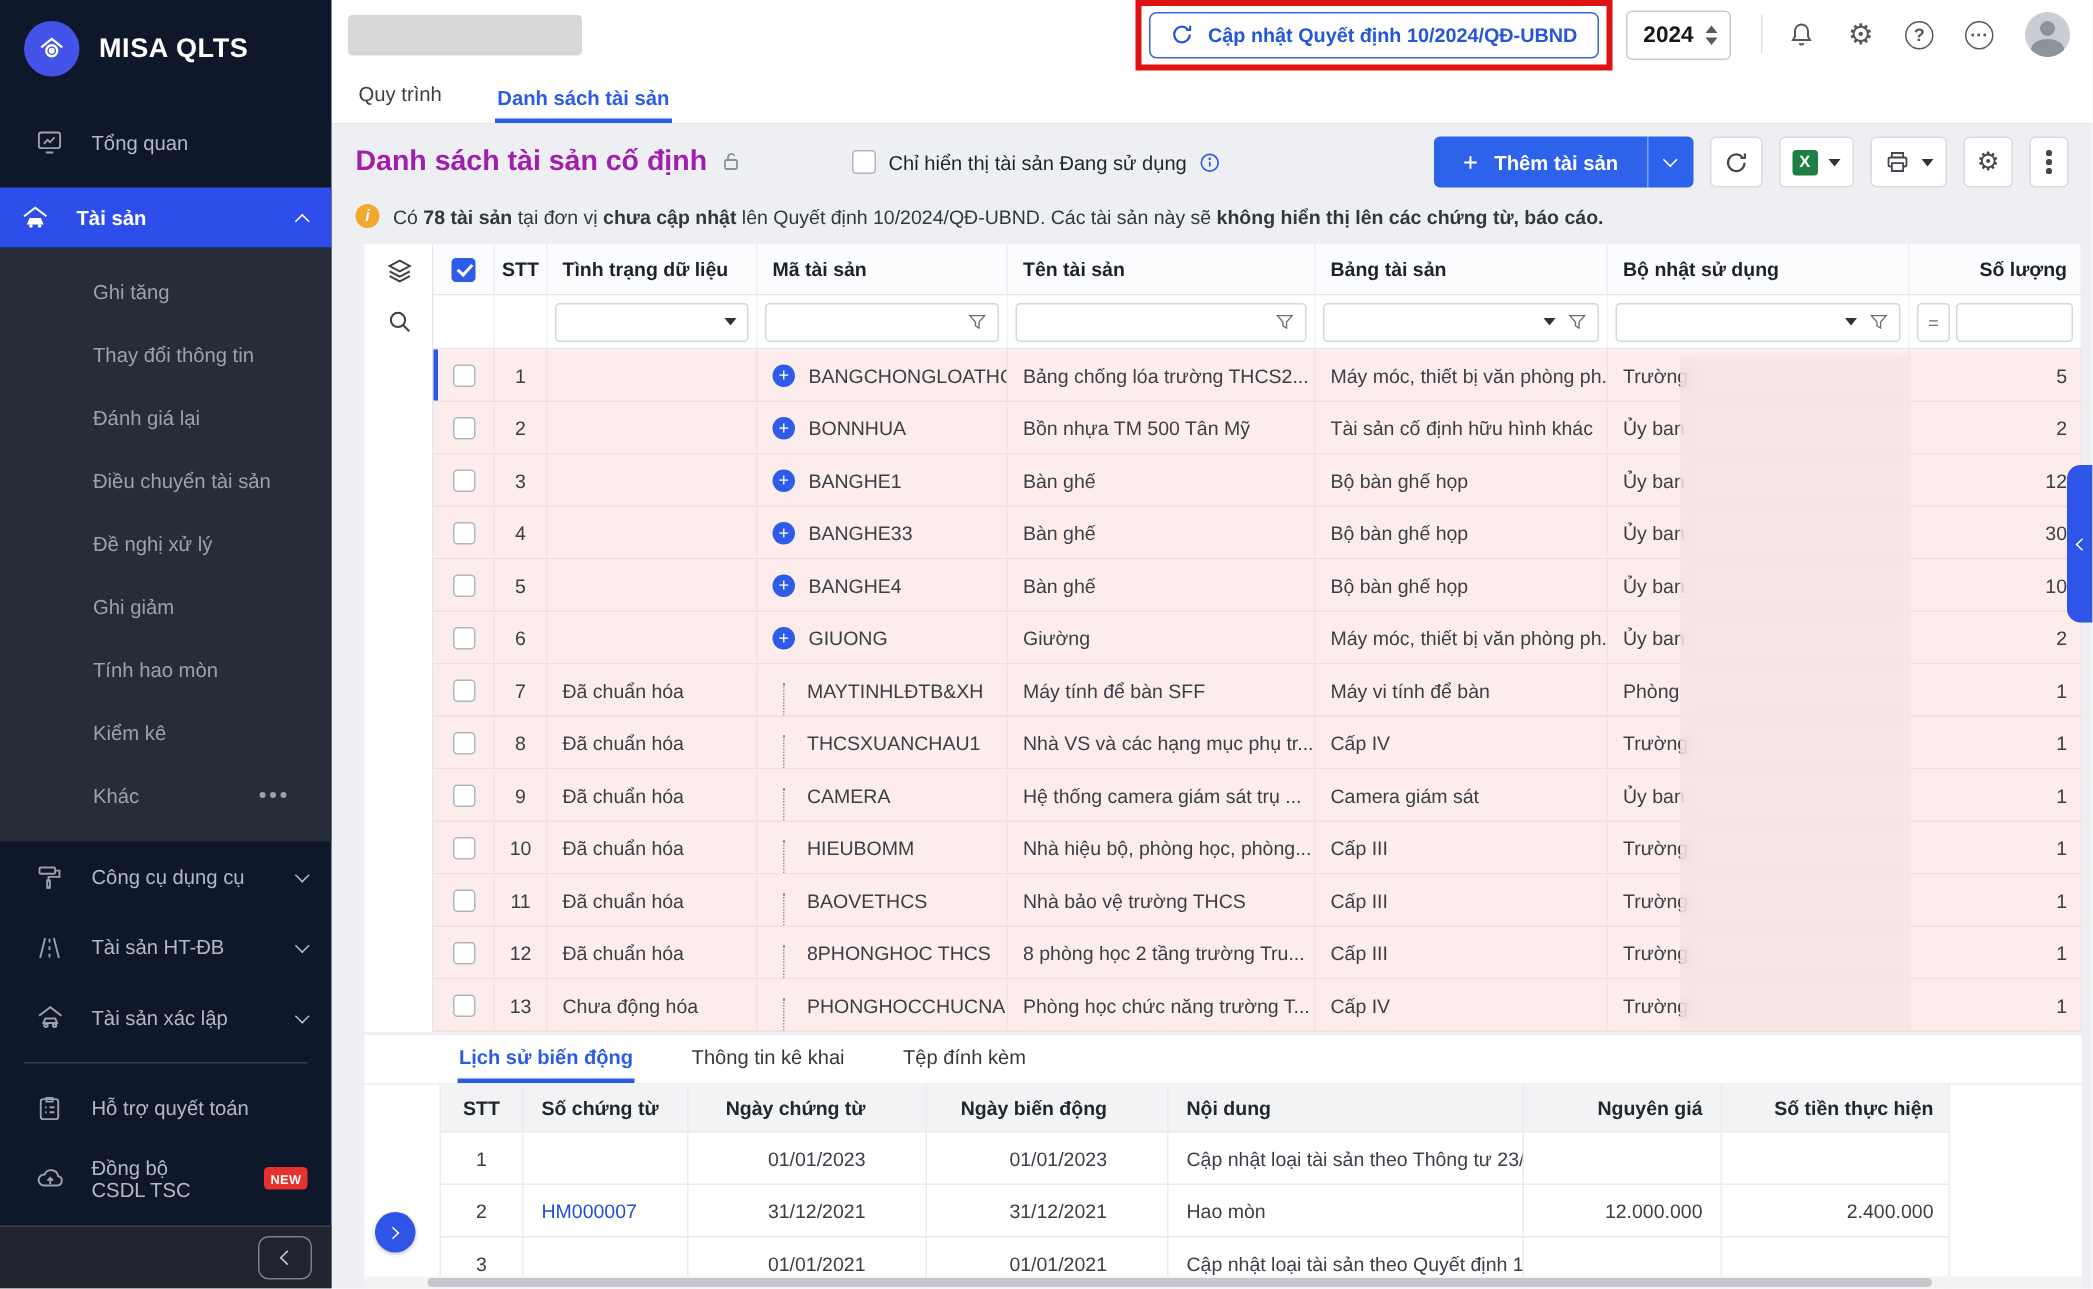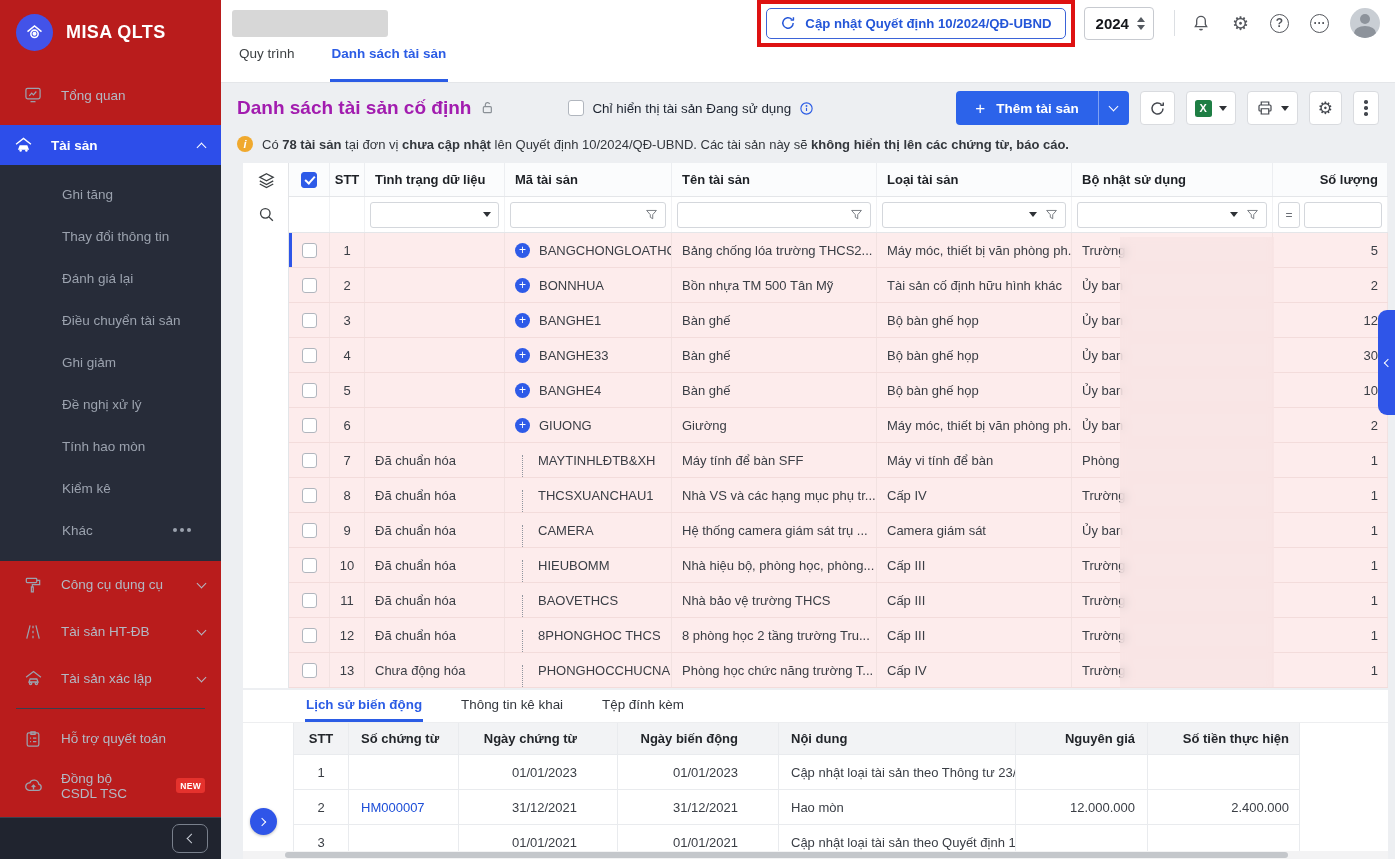--- a/index.html
+++ b/index.html
@@ -1,21 +1,21 @@
 <!DOCTYPE html>
 <html><head>
 <meta charset="utf-8">
 <style>
   * { box-sizing: border-box; margin: 0; padding: 0; }
   html,body { width:1395px; height:859px; }
   body { font-family:"Liberation Sans","DejaVu Sans",sans-serif; font-size:13px; color:#3a3e45; background:#edeff2; overflow:hidden; }
   .app { position:relative; width:1395px; height:859px; overflow:hidden; }
 
   
-  .sidebar { position:absolute; left:0; top:0; width:221px; height:859px; background:#b91c1c; color:#aab0bc; z-index:9; overflow:hidden; }
+  .sidebar { position:absolute; left:0; top:0; width:221px; height:859px; background:#0f172a; color:#aab0bc; z-index:9; overflow:hidden; }
   .sb-logo { display:flex; align-items:center; gap:13px; padding:14px 16px 12px; }
   .logo-circle { width:37px; height:37px; border-radius:50%; background:#4353e8; display:flex; align-items:center; justify-content:center; flex:none; }
   .brand { color:#fff; font-weight:bold; font-size:18px; letter-spacing:.4px; }
   .sb-item { height:40px; display:flex; align-items:center; gap:17px; padding:0 16px 0 22px; font-size:13.5px; color:#b3b9c4; cursor:pointer; }
   .sb-item .sb-ic { width:22px; display:flex; justify-content:center; flex:none; }
   .sb-item.first { margin-top:12px; }
   .sb-item.active { background:#2d4eea; color:#fff; font-weight:bold; margin-top:10px;padding-left:12px; }
   .sb-item .grow { flex:1; }
   .chev { width:7px; height:7px; border-right:1.8px solid currentColor; border-bottom:1.8px solid currentColor; display:inline-block; }
   .chev.up { transform:rotate(-135deg); margin-top:4px; }
@@ -44,21 +44,21 @@
   .tri-up { width:0; height:0; border-left:4px solid transparent; border-right:4px solid transparent; border-bottom:5px solid #555a61; }
   .tri-dn { width:0; height:0; border-left:4px solid transparent; border-right:4px solid transparent; border-top:5px solid #555a61; }
   .hdr-sep { width:1px; height:26px; background:#dcdfe3; margin:0 16px 0 20px; }
   .hdr-icons { display:flex; align-items:center; gap:21px; color:#54575d; }
   .round-ic { width:19px; height:19px; border:1.6px solid #54575d; border-radius:50%; display:flex; align-items:center; justify-content:center; font-size:12px; font-weight:bold; }
   .gear-glyph { font-family:"DejaVu Sans",sans-serif; font-size:19px; line-height:1; }
   .avatar { width:30px; height:30px; border-radius:50%; background:#c9ced4; position:relative; overflow:hidden; }
   .avatar .head { position:absolute; left:10px; top:6px; width:10px; height:10px; border-radius:50%; background:#8d939b; }
   .avatar .body { position:absolute; left:4px; top:18px; width:22px; height:14px; border-radius:50%; background:#8d939b; }
 
-  .tabsrow { height:37px; background:#fff; border-bottom:1px solid #e4e6e9; display:flex; padding:0 16px; gap:33px; }
+  .tabsrow { height:37px; background:#fff; border-bottom:1px solid #e4e6e9; display:flex; align-items:flex-end; padding:0 16px; gap:33px; }
   .nav-tab { font-size:13.5px; color:#3c4043; padding:0 2px 9px; cursor:pointer; border-bottom:3px solid transparent; }
   .nav-tab.active { color:#2b5ce5; font-weight:bold; border-bottom-color:#2b5ce5; padding-bottom:6px; }
 
   .content { position:absolute; left:0; top:83px; right:0; bottom:0; }
 
   .toolbar { display:flex; align-items:center; height:36px; margin:7px 16px 0; }
   .page-title { font-size:19px; font-weight:bold; color:#a21caf; white-space:nowrap; }
   .lock-ic { margin-left:9px; display:flex; }
   .chk-wrap { display:flex; align-items:center; gap:8px; margin-left:72px; font-size:13.4px; color:#1d2430; }
   .cb { width:16px; height:16px; border:1.5px solid #b1b6be; border-radius:3px; background:#fff; display:inline-block; flex:none; cursor:pointer; }
@@ -176,24 +176,24 @@
       <div class="sb-sub-item">
           <span>Thay đổi thông tin</span>
         </div>
       <div class="sb-sub-item">
           <span>Đánh giá lại</span>
         </div>
       <div class="sb-sub-item">
           <span>Điều chuyển tài sản</span>
         </div>
       <div class="sb-sub-item">
+          <span>Đề nghị xử lý</span>
+        </div>
+      <div class="sb-sub-item">
           <span>Ghi giảm</span>
-        </div>
-      <div class="sb-sub-item">
-          <span>Đề nghị xử lý</span>
         </div>
       <div class="sb-sub-item">
           <span>Tính hao mòn</span>
         </div>
       <div class="sb-sub-item">
           <span>Kiểm kê</span>
         </div>
       <div class="sb-sub-item">
           <span>Khác</span>
           <span class="grow"></span>
@@ -412,21 +412,21 @@
         <div class="grid">
 
           <div class="g-row g-head">
             <div class="gc c-chk">
                 <span class="cb checked"></span>
               </div>
             <div class="gc c-stt">STT</div>
             <div class="gc">Tình trạng dữ liệu</div>
             <div class="gc">Mã tài sản</div>
             <div class="gc">Tên tài sản</div>
-            <div class="gc">Loại tài sản</div>
+            <div class="gc">Bảng tài sản</div>
             <div class="gc">Bộ nhật sử dụng</div>
             <div class="gc c-num">Số lượng</div>
           </div>
 
           <div class="g-row g-filter">
             <div class="gc"></div>
             <div class="gc"></div>
             <div class="gc">
                 <span class="f-box">
                   <span class="sel-caret"></span>

